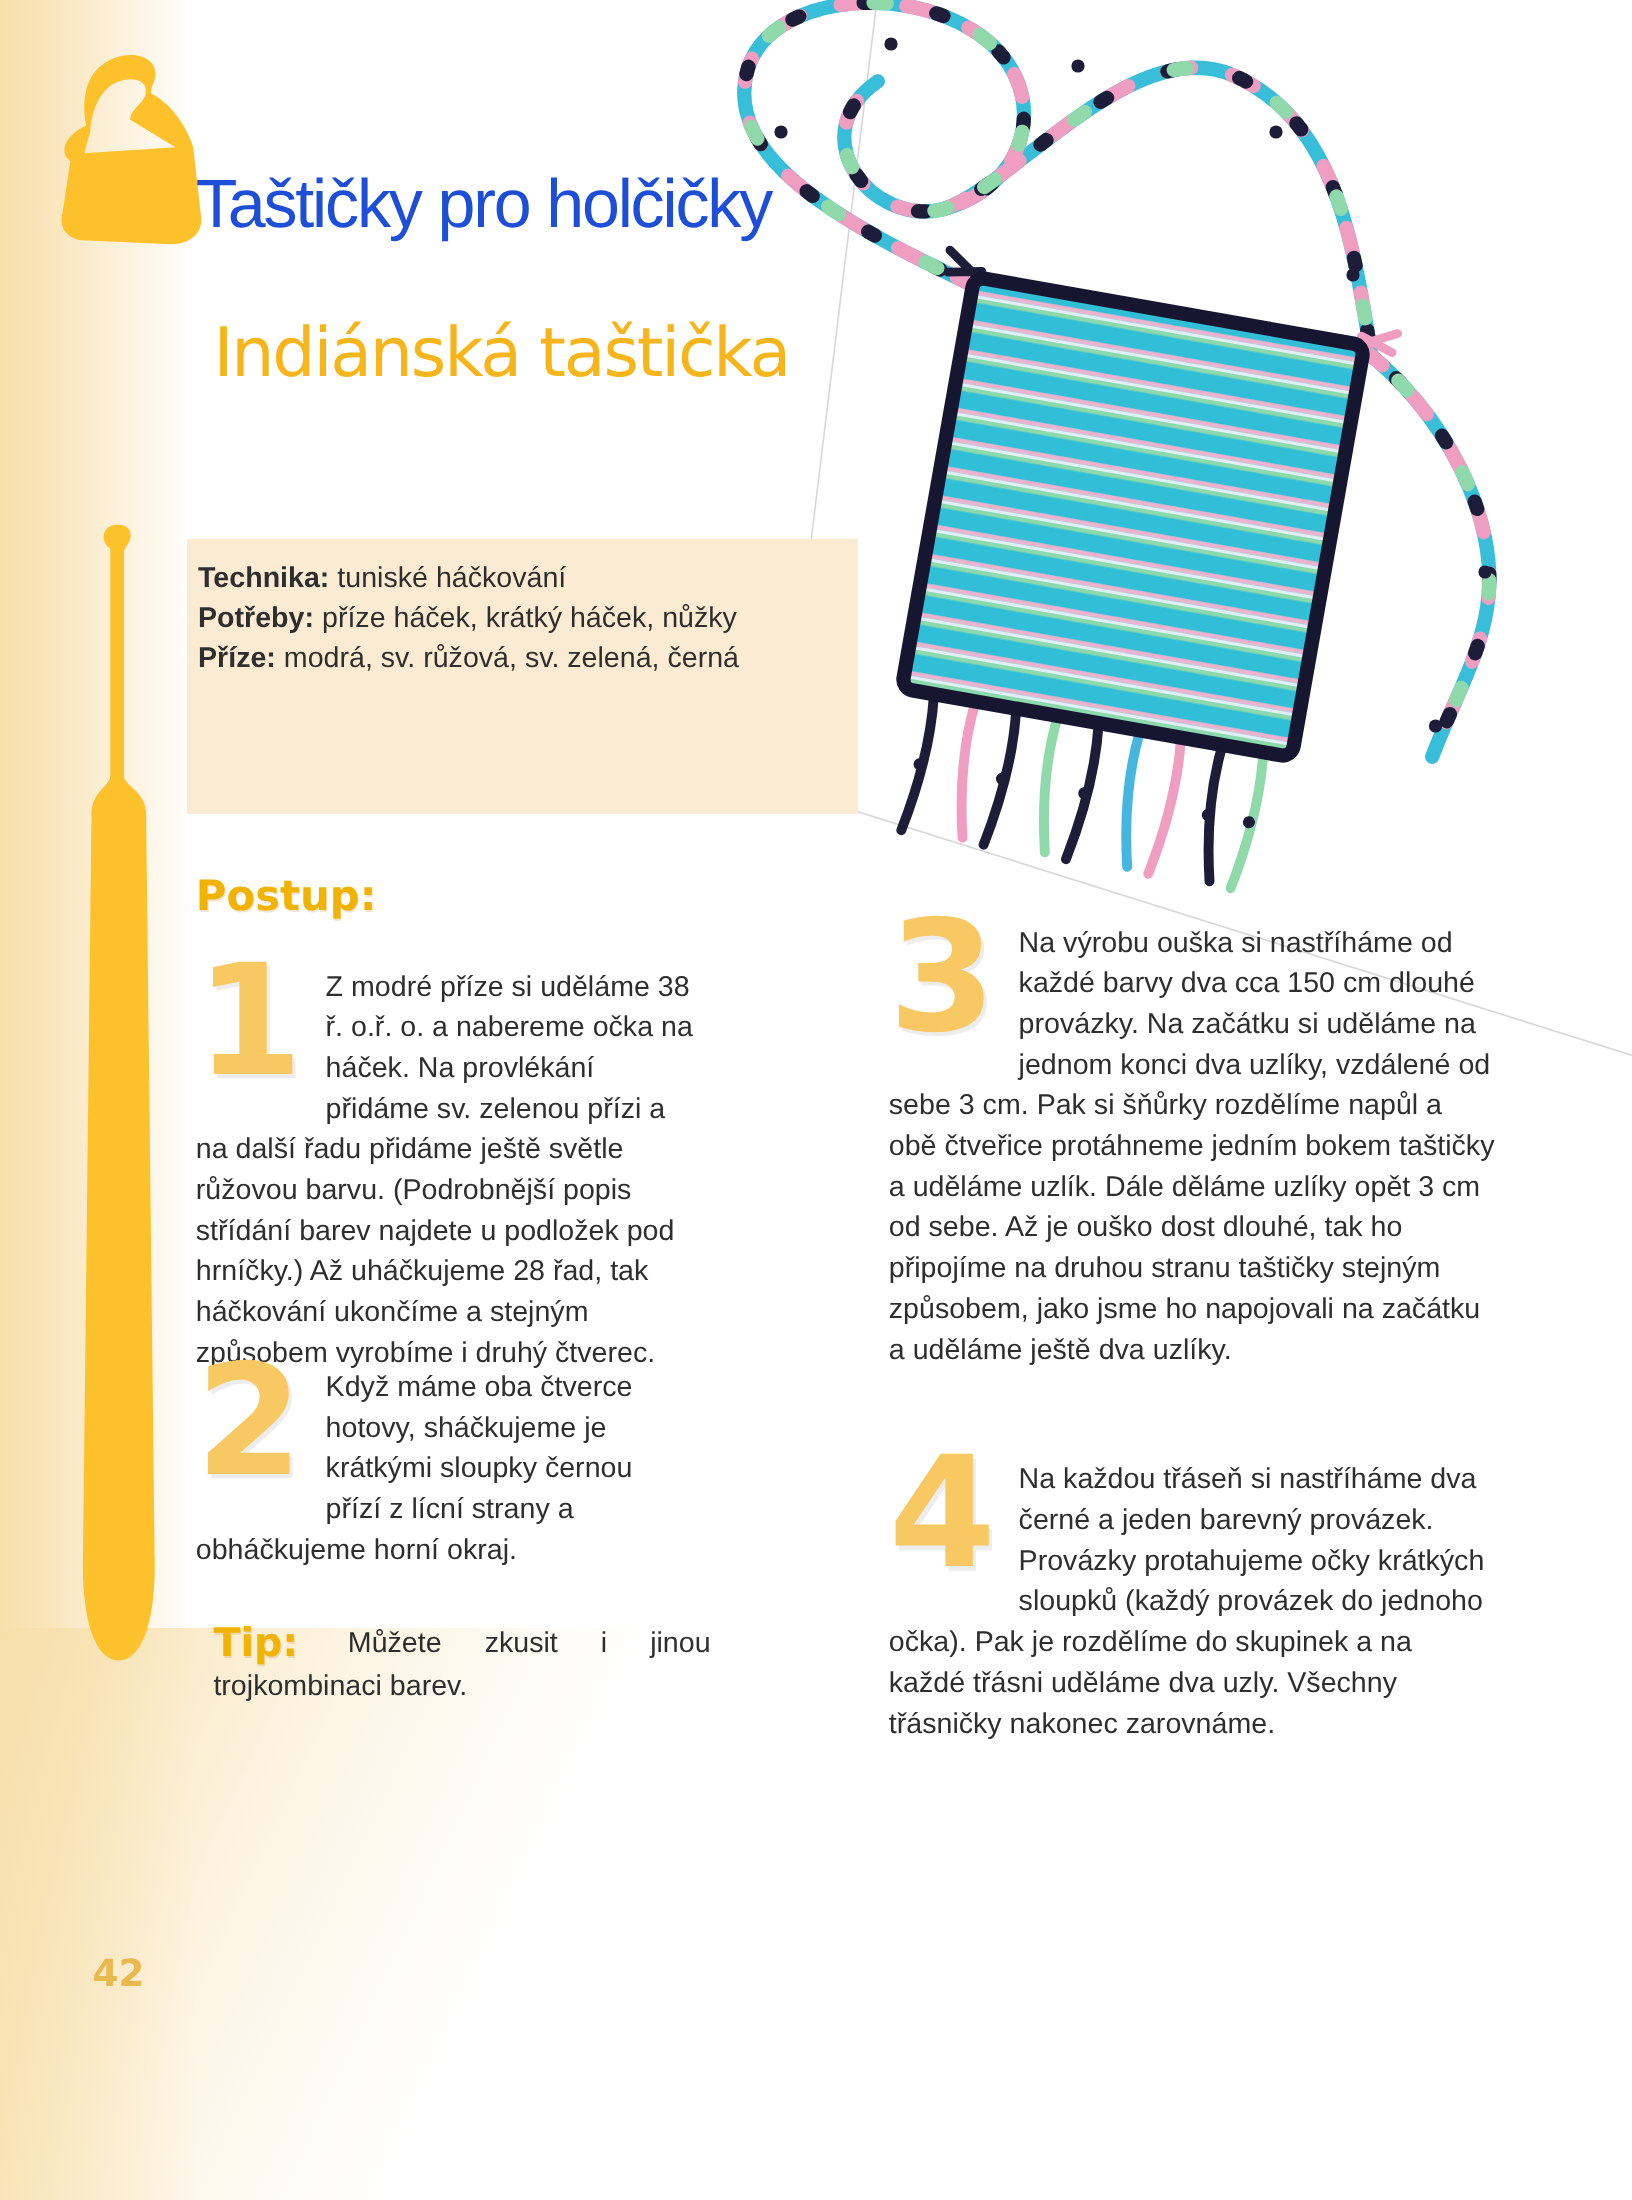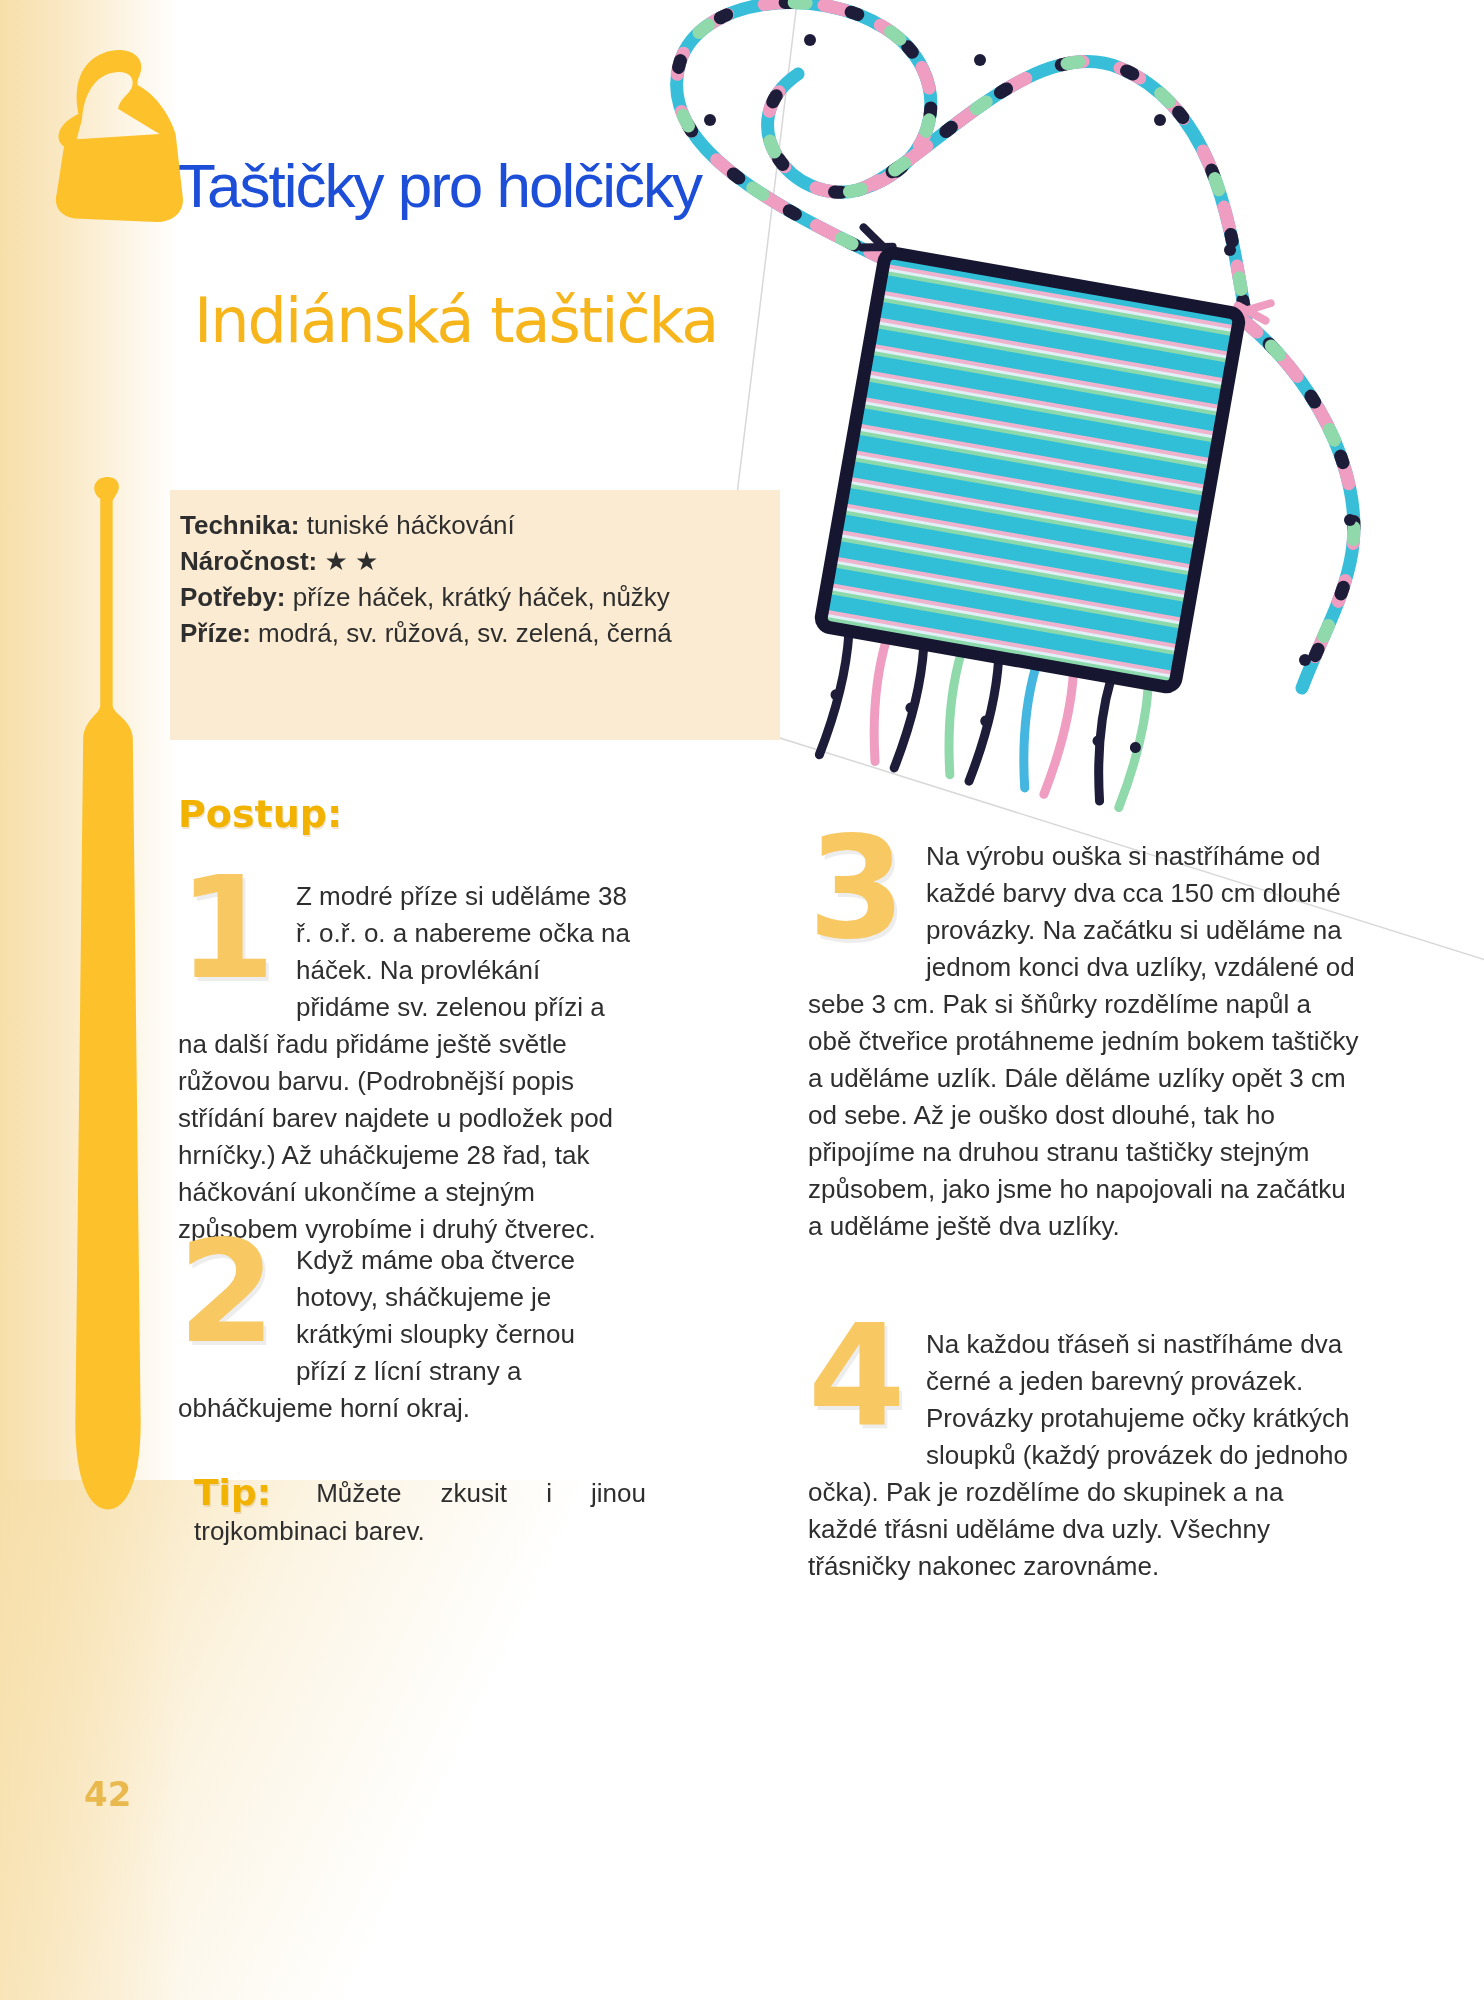--- a/index.html
+++ b/index.html
@@ -159,24 +159,20 @@
 
   <h1 class="page-title">Taštičky pro holčičky</h1>
   <h2 class="article-title">Indiánská taštička</h2>
 
   <div class="info-box">
     <div class="info-row">
       <b>Technika:</b>
       <span>tuniské háčkování</span>
     </div>
     <div class="info-row">
-      <b>Náročnost:</b>
-      <span>★ ★</span>
-    </div>
-    <div class="info-row">
       <b>Potřeby:</b>
       <span>příze háček, krátký háček, nůžky</span>
     </div>
     <div class="info-row">
       <b>Příze:</b>
       <span>modrá, sv. růžová, sv. zelená, černá</span>
     </div>
   </div>
 
   <h3 class="postup-heading">Postup:</h3>

